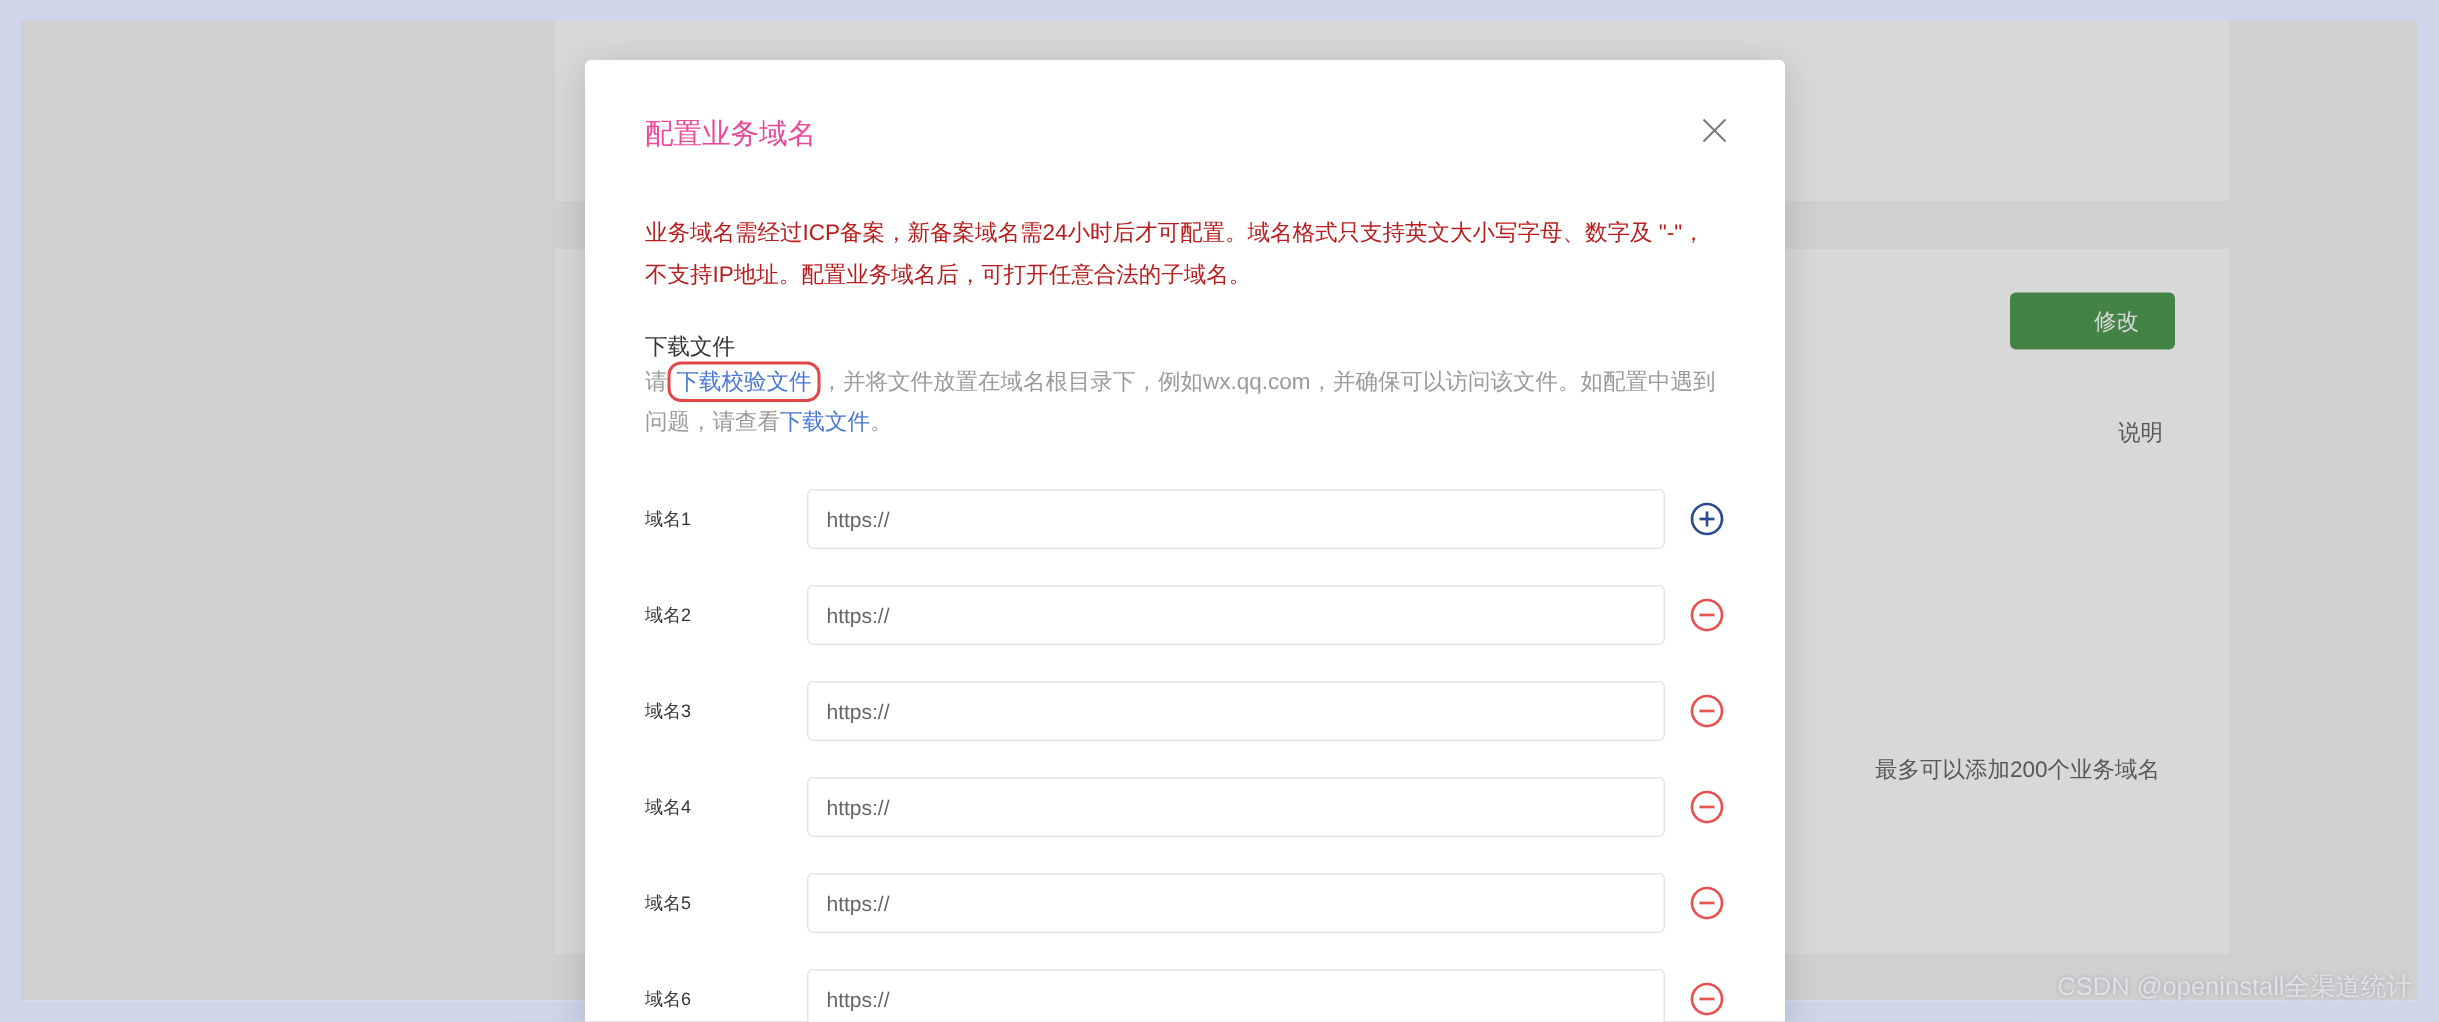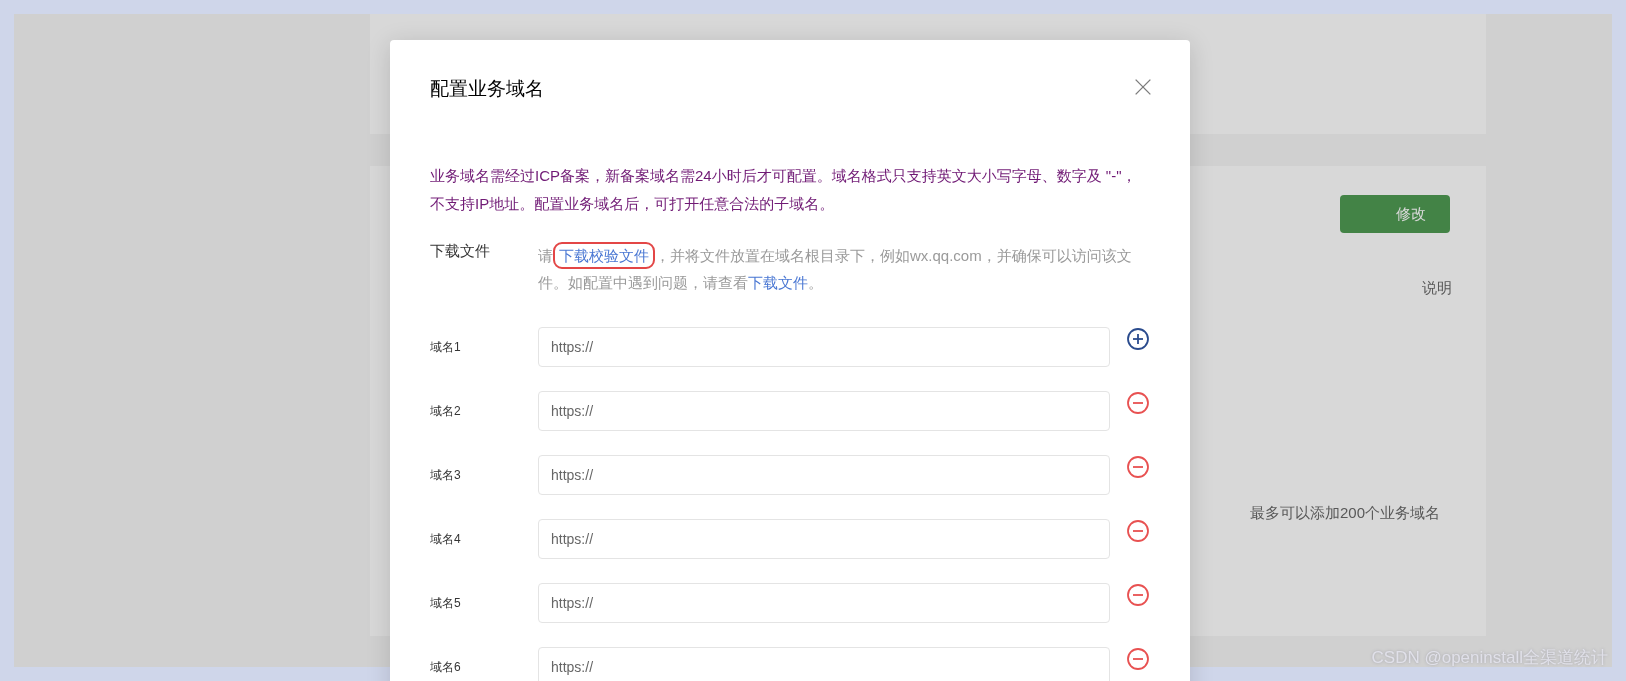--- a/index.html
+++ b/index.html
@@ -48,21 +48,21 @@
       border-radius: 4px;
       width: 110px;
       height: 38px;
       font-size: 15px;
       cursor: pointer;
       padding-left: 32px;
     }
     .info-desc {
       position: absolute;
       top: 113px;
-      right: 34px;
+      right: 44px;
       color: #555;
       font-size: 15px;
       margin-left: 24px;
     }
     .max-note {
       position: absolute;
       top: 322px;
       left: 880px;
       color: #555;
       font-size: 15px;
@@ -74,42 +74,43 @@
       left: 390px;
       width: 800px;
       min-height: 640px;
       background: #fff;
       box-shadow: 0 4px 24px rgba(0,0,0,0.15);
       border-radius: 4px;
       padding: 36px 40px 0 40px;
     }
     .modal-header {
       font-size: 19px;
-      color: #000000;
+      color: #ec4899;
       font-weight: 500;
-      margin-bottom: 60px;
+      margin-bottom: 40px;
     }
     .close-icon {
       position: absolute;
       top: 36px;
       right: 36px;
       width: 22px;
       height: 22px;
       cursor: pointer;
       color: #7a7a7a;
     }
     .modal-desc {
-      color: #701a75;
+      color: #b91c1c;
       font-size: 15px;
       line-height: 1.85;
       margin-bottom: 24px;
     }
     .download-row {
       display: flex;
       margin-bottom: 30px;
+      flex-direction: column;
     }
     .download-label {
       width: 108px;
       flex-shrink: 0;
       color: #353535;
       font-size: 15px;
     }
     .download-text {
       color: #9a9a9a;
       font-size: 15px;
@@ -133,20 +134,21 @@
     }
     .domain-label {
       width: 108px;
       flex-shrink: 0;
       color: #353535;
       font-size: 12px;
     }
     .domain-input-wrap {
       flex: 1;
       display: flex;
+      align-items: center;
     }
     .domain-input {
       flex: 1;
       height: 40px;
       border: 1px solid #e4e4e4;
       border-radius: 4px;
       padding: 0 12px;
       font-size: 14px;
       color: #666;
       outline: none;

